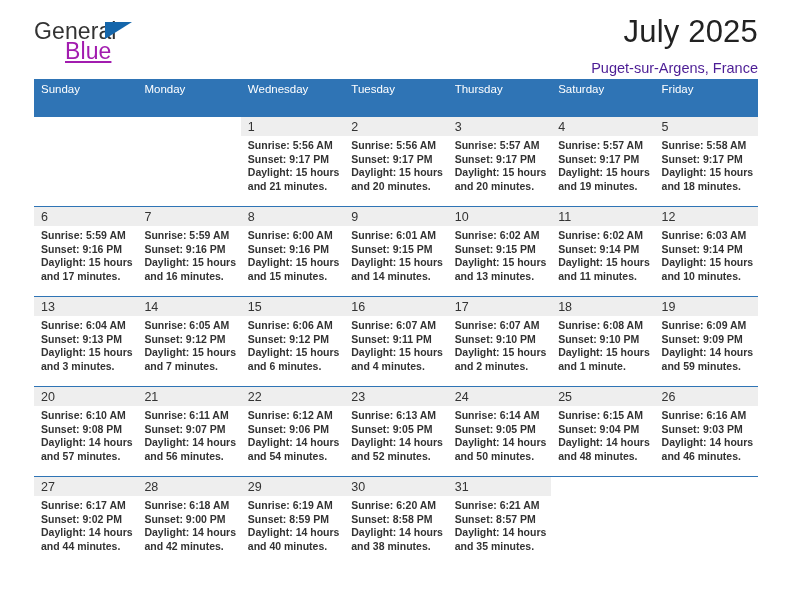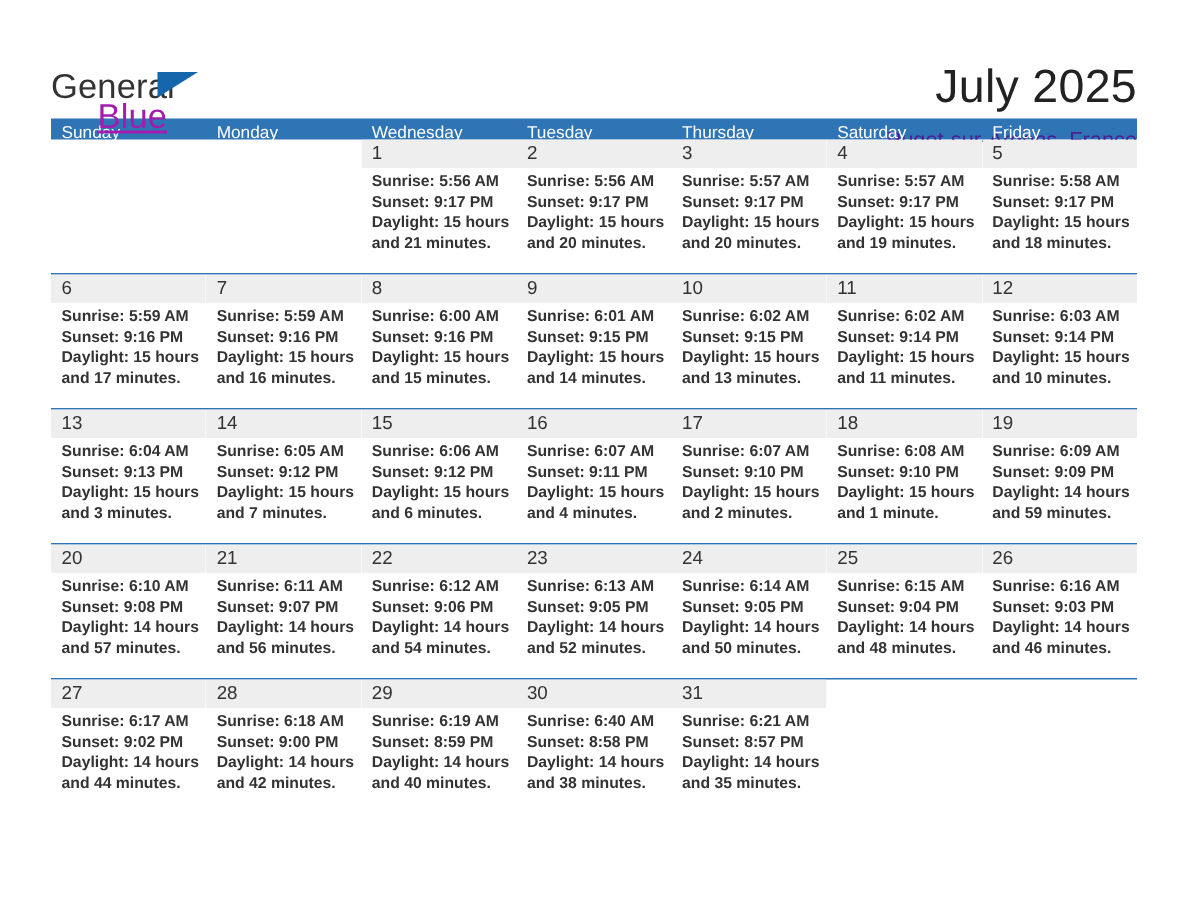--- a/index.html
+++ b/index.html
@@ -20,21 +20,21 @@
     height: 612px;
     box-sizing: border-box;
     padding: 0 34px;
   }
 
   
   .header {
     display: flex;
     align-items: flex-start;
     justify-content: space-between;
-    padding-top: 40px;
+    padding-top: 14px;
     height: 74px;
     box-sizing: border-box;
   }
   .brand {
     position: relative;
     width: 130px;
     padding-top: 6px;
   }
   .brand-general {
     font-size: 23px;
@@ -81,21 +81,21 @@
 
   
   .calendar {
     margin-top: 5px;
     width: 724px;
   }
   .weekdays {
     display: grid;
     grid-template-columns: repeat(7, 1fr);
     background: #2f74b5;
-    height: 14px;
+    height: 38px;
   }
   .weekday {
     color: #ffffff;
     font-size: 11.5px;
     line-height: 21px;
     padding-left: 7px;
     box-sizing: border-box;
     white-space: nowrap;
   }
   .week {
@@ -449,21 +449,21 @@
             <div class="details">
               <div>Sunrise: 6:19 AM</div>
               <div>Sunset: 8:59 PM</div>
               <div>Daylight: 14 hours</div>
               <div>and 40 minutes.</div>
             </div>
           </div>
           <div class="daycell">
             <div class="daynum-bar"><span class="daynum">30</span></div>
             <div class="details">
-              <div>Sunrise: 6:40 AM</div>
+              <div>Sunrise: 6:20 AM</div>
               <div>Sunset: 8:58 PM</div>
               <div>Daylight: 14 hours</div>
               <div>and 38 minutes.</div>
             </div>
           </div>
           <div class="daycell">
             <div class="daynum-bar"><span class="daynum">31</span></div>
             <div class="details">
               <div>Sunrise: 6:21 AM</div>
               <div>Sunset: 8:57 PM</div>

